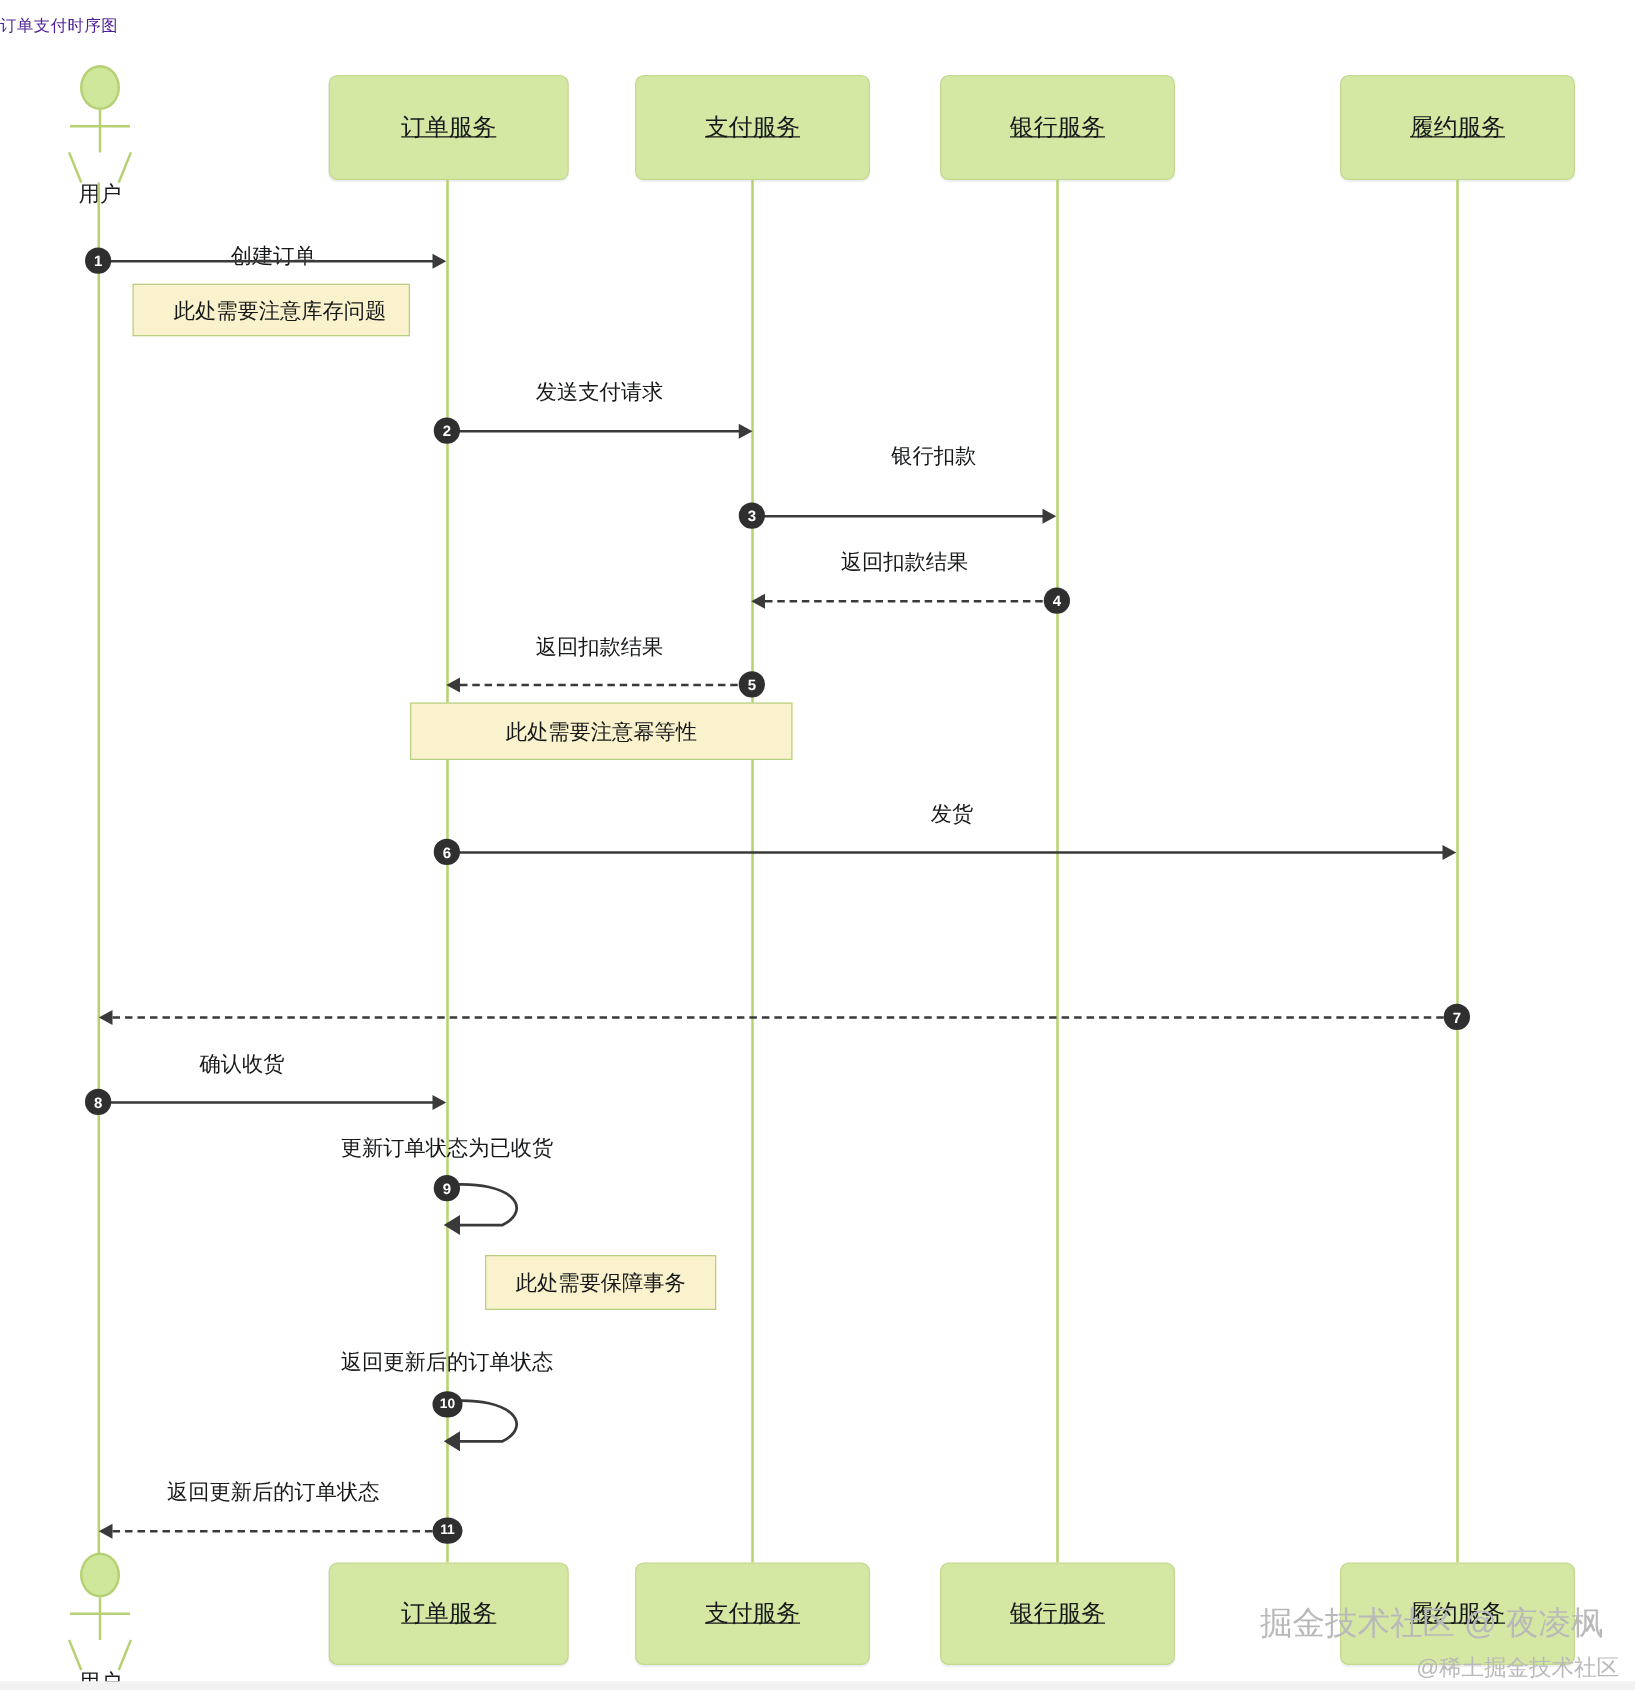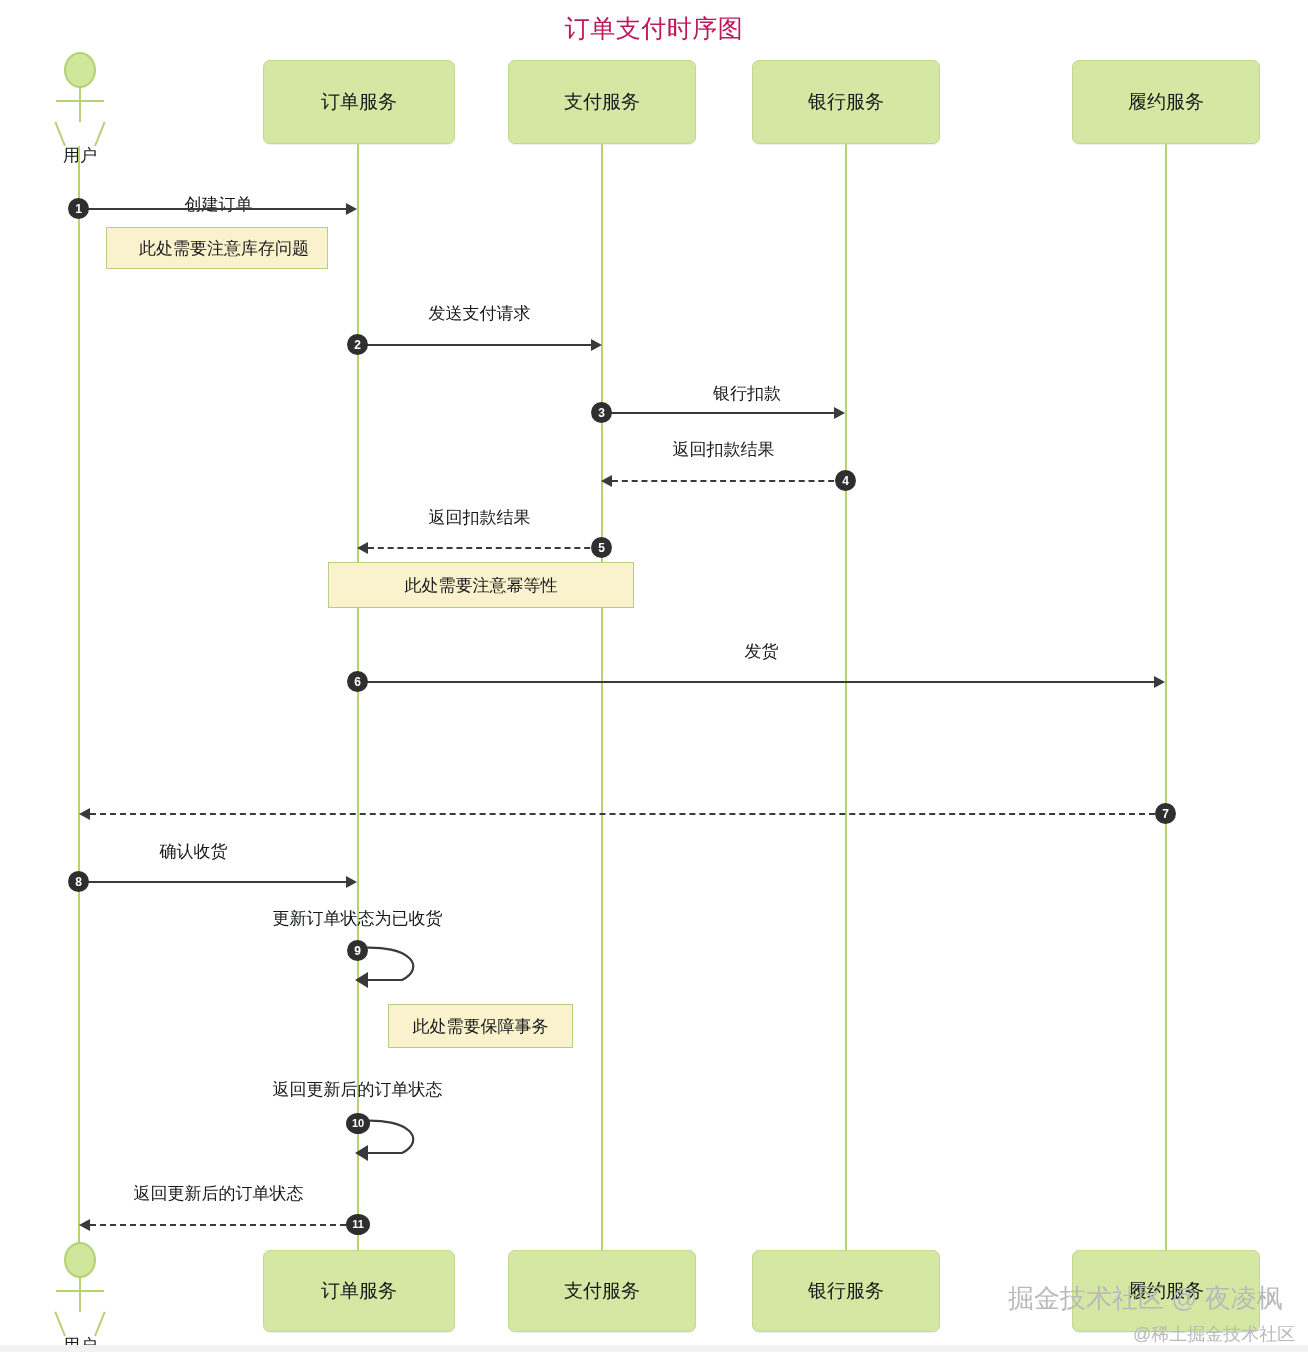--- a/index.html
+++ b/index.html
@@ -1,31 +1,32 @@
 <!DOCTYPE html>
 <html><head>
 <meta charset="utf-8">
 <style>
   html,body{margin:0;padding:0;background:#ffffff;}
   body{font-family:"Liberation Sans","DejaVu Sans",sans-serif;}
   #canvas{position:relative;width:1308px;height:1352px;background:#ffffff;overflow:hidden;}
 
   
   .diagram-title{
-    position:absolute;left:0;top:12px;width:1308px;text-align:center;
-    font-size:25px;color:#be185d;letter-spacing:.5px;
+    position:absolute;left:0;top:12px;width:1308px;text-align:left;
+    font-size:13px;color:#4c1d95;letter-spacing:.5px;
   }
 
   
   .pbox{
     position:absolute;box-sizing:border-box;
     background:#d4e8a4;border:1px solid #c3d98e;border-radius:7px;
     display:flex;align-items:center;justify-content:center;
     font-size:19px;color:#16181a;
     box-shadow:0 1px 1px rgba(0,0,0,.07);
+    text-decoration:underline;
   }
 
   
   .actor{position:absolute;width:64px;}
   .actor .head{
     position:absolute;left:16px;top:0;width:32px;height:36px;border-radius:50%;
     background:#cfe79b;border:2px solid #b6d074;box-sizing:border-box;
   }
   .actor .body{position:absolute;left:31px;top:36px;width:2px;height:34px;background:#b6d074;}
   .actor .arms{position:absolute;left:8px;top:48px;width:48px;height:2px;background:#b6d074;}
@@ -112,21 +113,21 @@
   <div class="arrow-r" style="left:346px;top:203px;"></div>
   <div class="seq" style="left:68px;top:198px;">1</div>
 
   <div class="note" style="left:106px;top:227px;width:222px;height:42px;padding-left:14px;">此处需要注意库存问题</div>
 
   <div class="msg-label" style="left:358px;top:302px;width:243px;">发送支付请求</div>
   <div class="msg-line" style="left:358px;top:344px;width:235px;"></div>
   <div class="arrow-r" style="left:591px;top:339px;"></div>
   <div class="seq" style="left:347px;top:334px;">2</div>
 
-  <div class="msg-label" style="left:602px;top:382px;width:290px;">银行扣款</div>
+  <div class="msg-label" style="left:602px;top:353px;width:290px;">银行扣款</div>
   <div class="msg-line" style="left:602px;top:412px;width:234px;"></div>
   <div class="arrow-r" style="left:834px;top:407px;"></div>
   <div class="seq" style="left:591px;top:402px;">3</div>
 
   <div class="msg-label" style="left:602px;top:438px;width:243px;">返回扣款结果</div>
   <div class="msg-line dashed" style="left:612px;top:480px;width:232px;"></div>
   <div class="arrow-l" style="left:601px;top:475px;"></div>
   <div class="seq" style="left:835px;top:470px;">4</div>
 
   <div class="msg-label" style="left:358px;top:506px;width:243px;">返回扣款结果</div>

